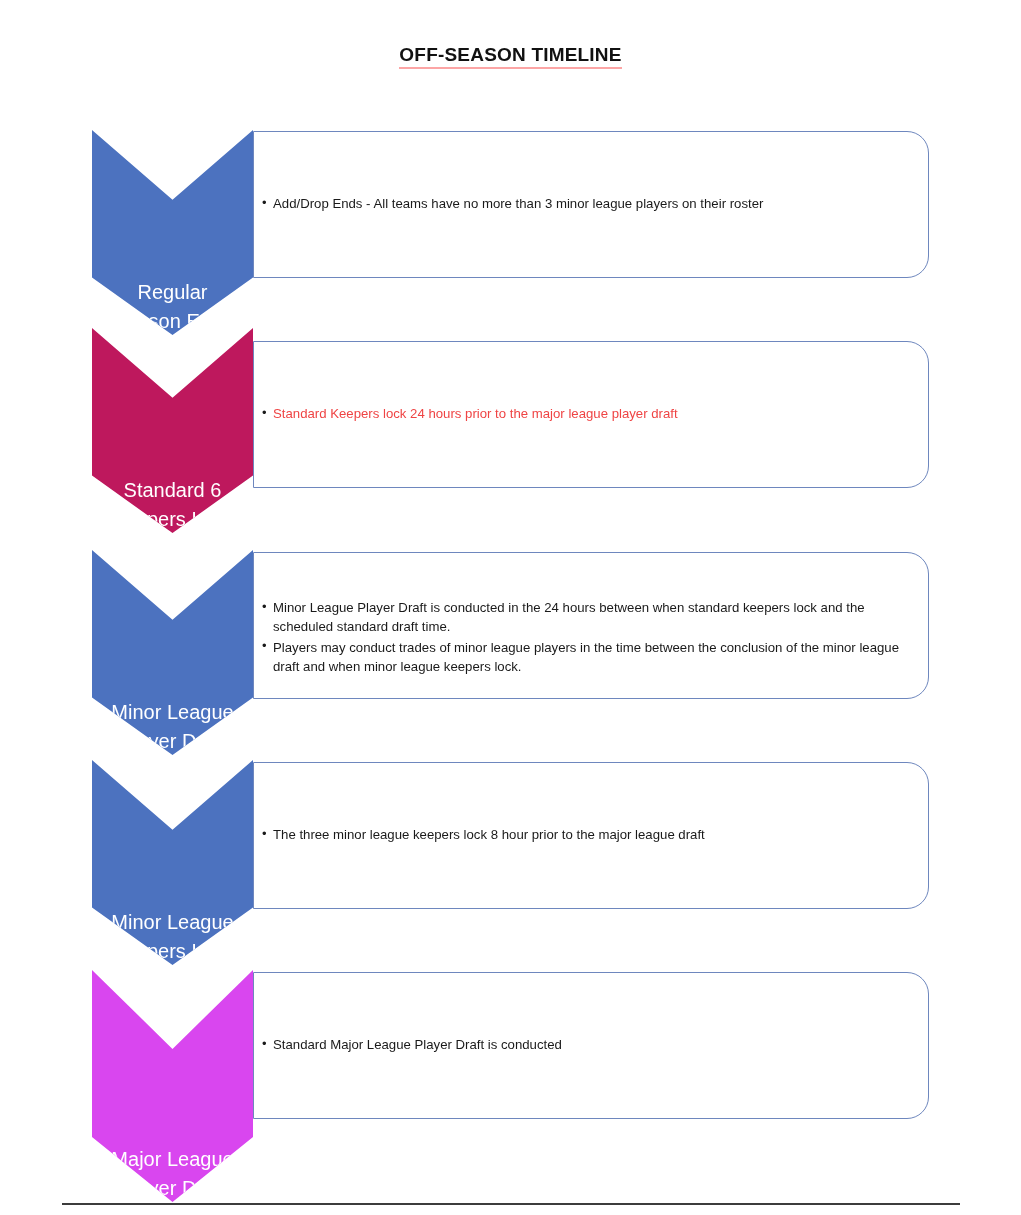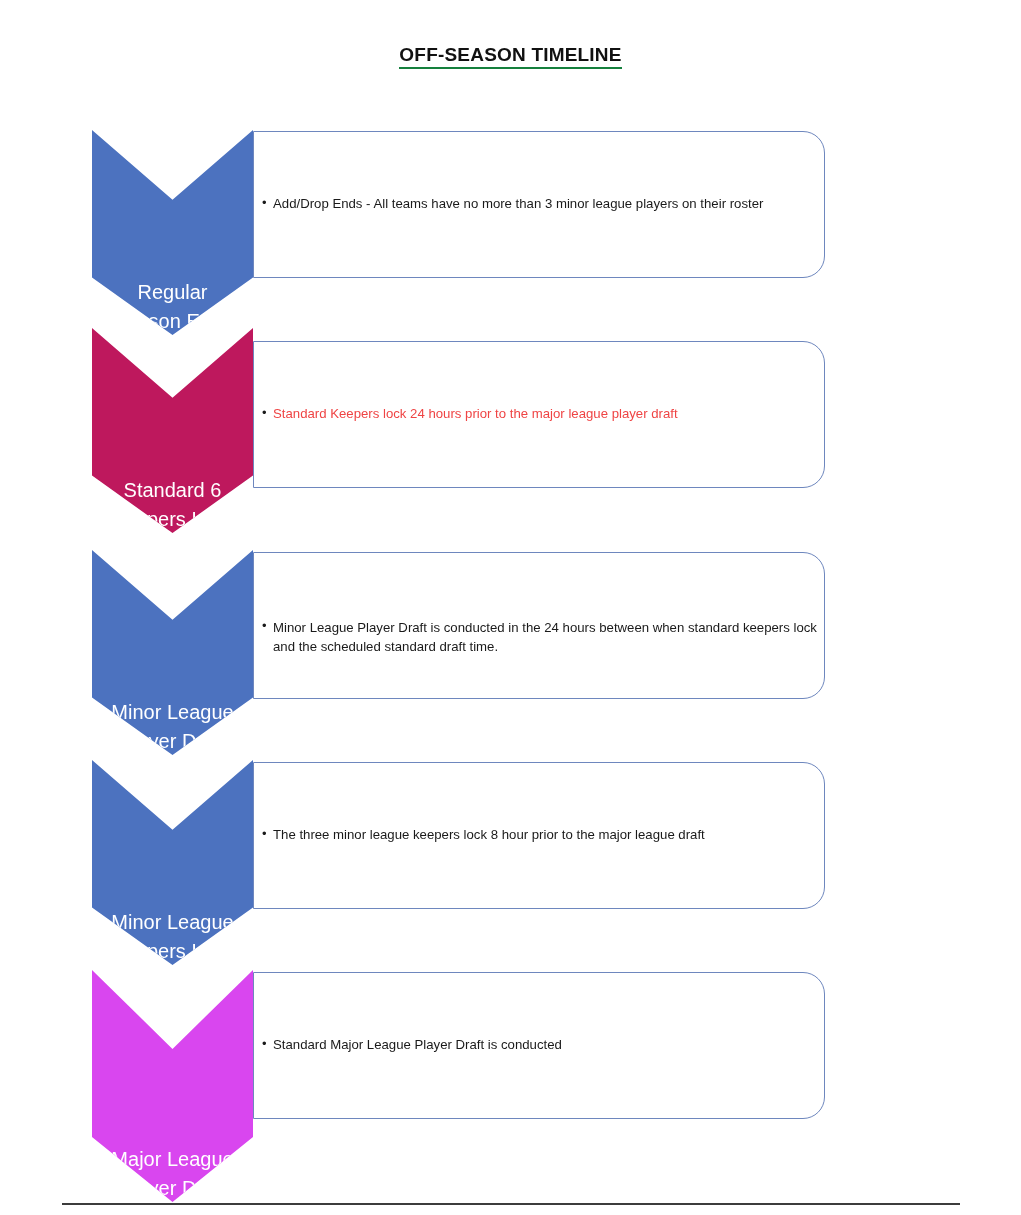--- a/index.html
+++ b/index.html
@@ -22,21 +22,21 @@
     top: 44px;
     left: 0;
     width: 1021px;
     text-align: center;
     font-size: 19px;
     font-weight: bold;
     color: #111111;
     letter-spacing: 0.2px;
   }
   .doc-title span {
-    border-bottom: 2px solid #15803d;
+    border-bottom: 2px solid #fca5a5;
     padding-bottom: 1px;
     display: inline-block;
   }
 
   
   .timeline {
     position: absolute;
     top: 0;
     left: 0;
     width: 1021px;
@@ -68,21 +68,21 @@
     text-align: center;
     width: 100%;
     white-space: pre-line;
     font-weight: 400;
   }
 
   
   .callout {
     position: absolute;
     left: 253px;
-    width: 572px;
+    width: 676px;
     box-sizing: border-box;
     border: 1.4px solid #6E87BE;
     border-radius: 0 22px 22px 0;
     background: #ffffff;
     display: flex;
     flex-direction: column;
     justify-content: center;
     padding: 0 0 0 8px;
   }
   .bullet-list {
@@ -146,20 +146,21 @@
       </div>
     </div>
     <div class="row">
       <div class="chevron" style="top: 550px; height: 205px; background: rgb(76, 114, 191);">
         <div class="chevron-label" style="color: rgb(255, 255, 255);">Minor League
 Player Draft</div>
       </div>
       <div class="callout" style="top: 552px; height: 147px; border-color: rgb(110, 135, 190);">
         <ul class="bullet-list">
           <li style="color: rgb(26, 26, 26); margin-top: 24px;">Minor League Player Draft is conducted in the 24 hours between when standard keepers lock and the scheduled standard draft time.</li>
+          <li style="color: rgb(26, 26, 26);">Players may conduct trades of minor league players in the time between the conclusion of the minor league draft and when minor league keepers lock.</li>
         </ul>
       </div>
     </div>
     <div class="row">
       <div class="chevron" style="top: 760px; height: 205px; background: rgb(76, 114, 191);">
         <div class="chevron-label" style="color: rgb(255, 255, 255);">Minor League
 Keepers Lock</div>
       </div>
       <div class="callout" style="top: 762px; height: 147px; border-color: rgb(110, 135, 190);">
         <ul class="bullet-list">

